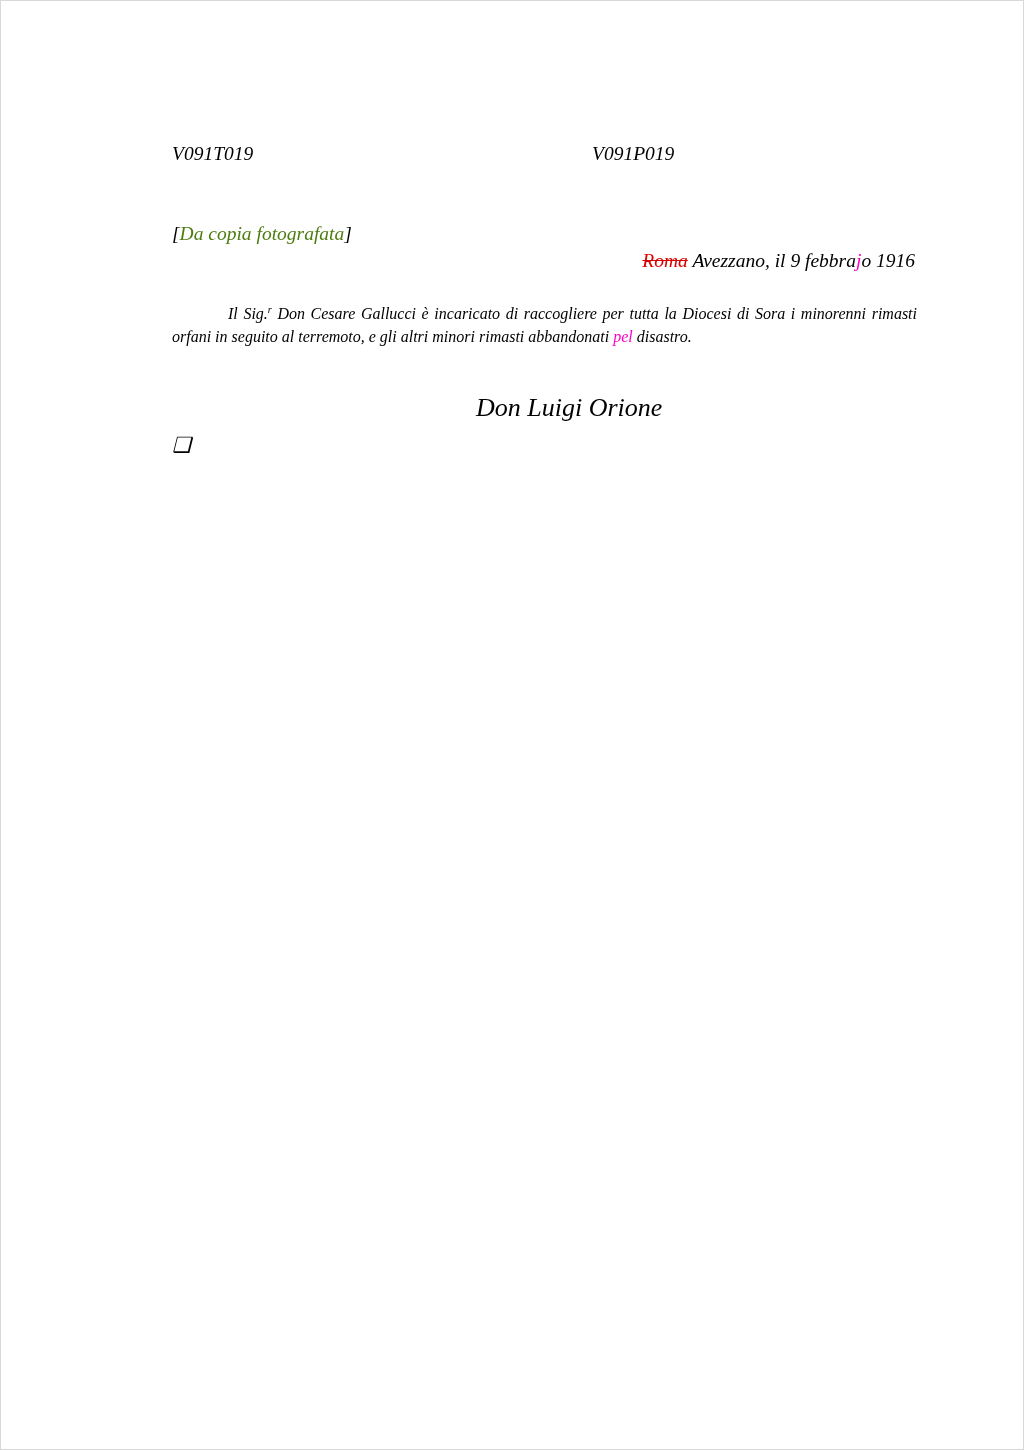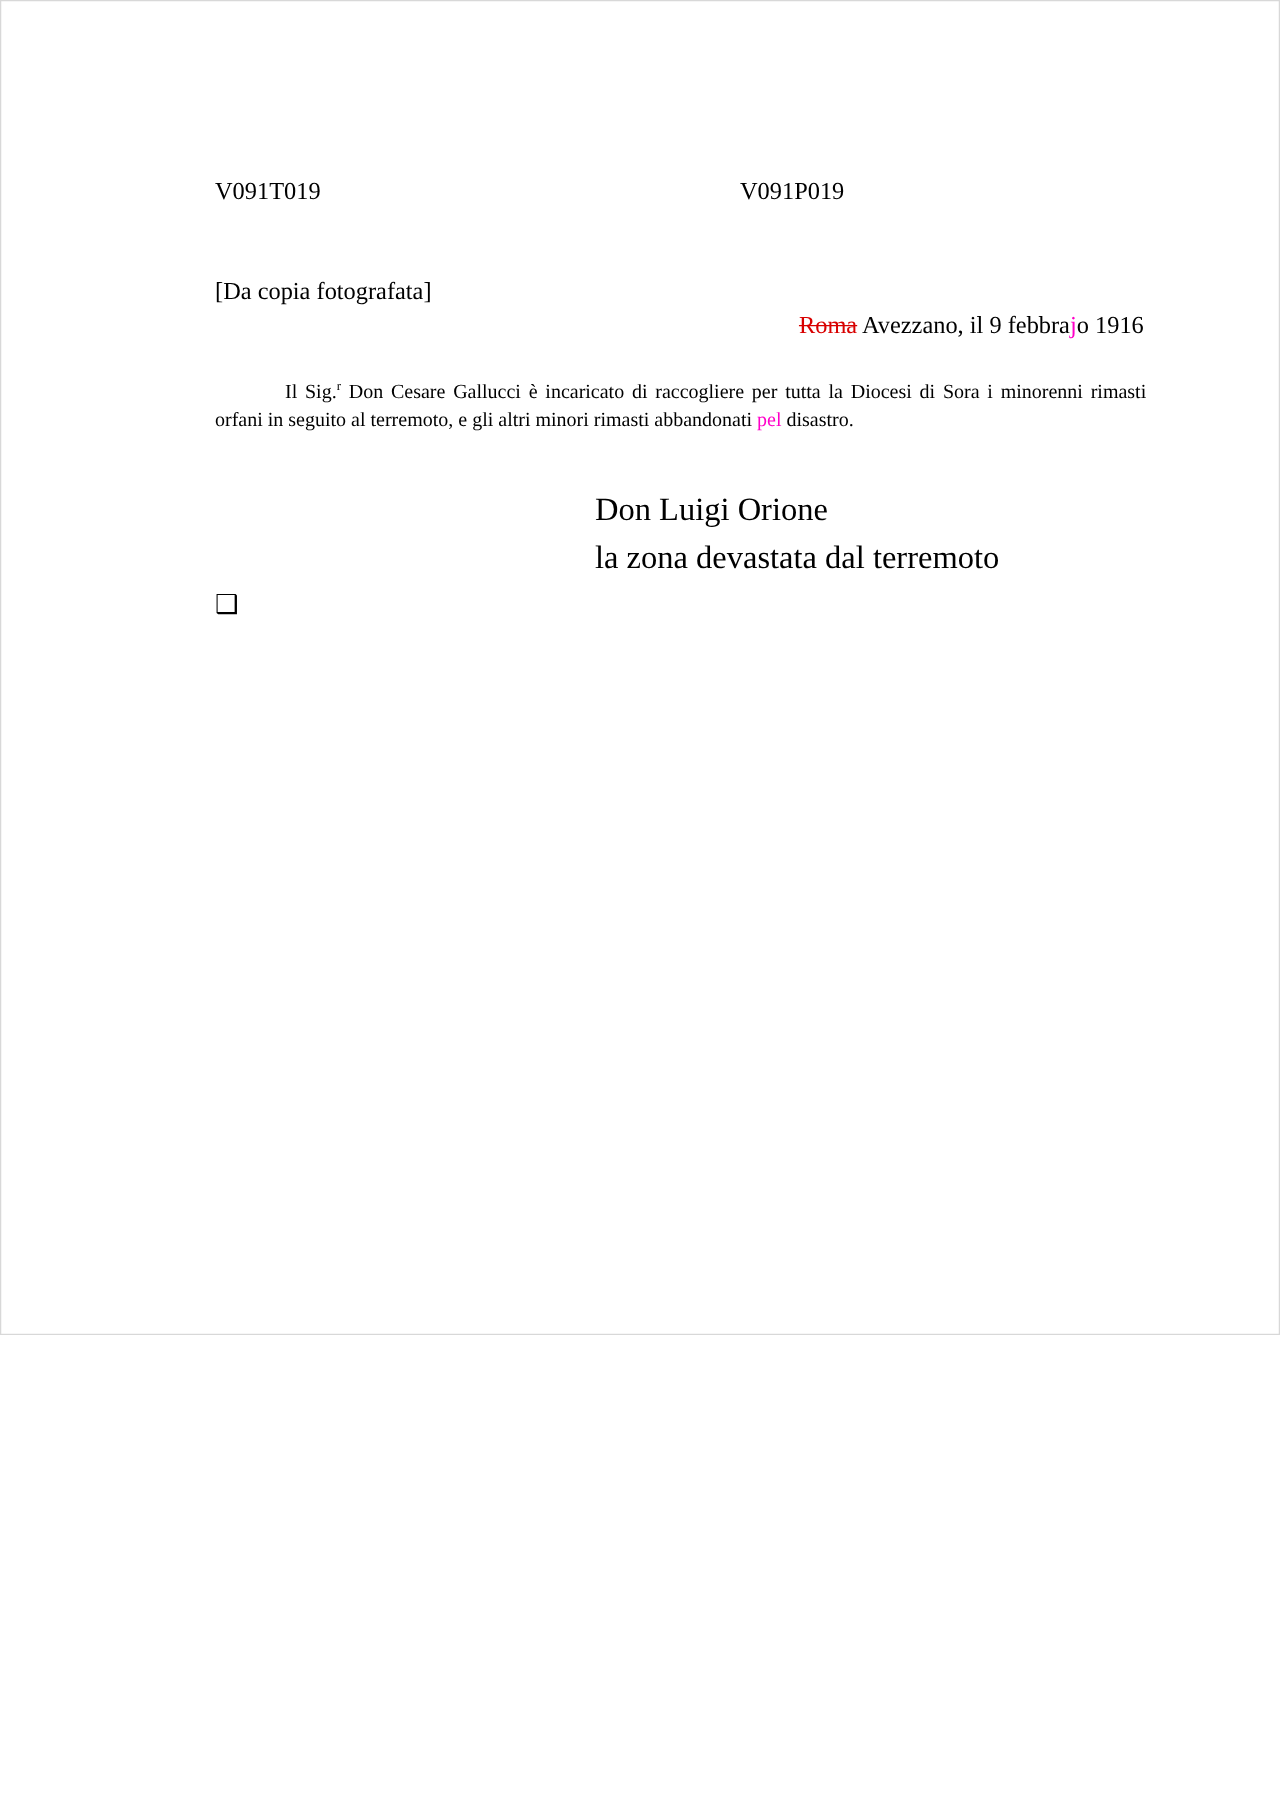--- a/index.html
+++ b/index.html
@@ -12,24 +12,25 @@
     height: 1450px;
     position: relative;
     font-family: "Liberation Serif", serif;
     color: #000000;
   }
   .page {
     position: absolute;
     left: 0;
     top: 0;
     width: 1024px;
-    height: 1068px;
+    height: 1450px;
     border: 1px solid #d8d8d8;
     box-sizing: border-box;
     background: #ffffff;
+    font-style: italic;
   }
   .content {
     position: absolute;
     left: 171px;
     top: 140px;
     width: 745px;
   }
   .header-row {
     display: flex;
     font-size: 19.5px;
@@ -40,21 +41,21 @@
   }
   .header-right {
     flex: 1;
   }
   .source-note {
     margin-top: 54px;
     font-size: 19.5px;
     line-height: 1.35;
   }
   .blue {
-    color: #000000;
+    color: #4d7c0f;
   }
   .magenta {
     color: #ff00c8;
   }
   .strike-red {
     color: #d80000;
     text-decoration: line-through;
   }
   .dateline {
     text-align: right;
@@ -111,19 +112,18 @@
       <span class="strike-red">Roma</span><span> </span><span>Avezzano, il 9 febbra</span><span class="magenta">j</span><span>o 1916</span>
     </div>
 
     <div class="para">
       <span class="indent"></span><span>Il Sig.</span><sup class="sup">r</sup><span> Don Cesare Gallucci è incaricato di raccogliere per tutta la Diocesi di Sora i minorenni rimasti orfani in seguito al terremoto, e gli altri minori rimasti abbandonati </span><span class="magenta">pel</span><span> disastro.</span>
     </div>
 
 
     <div class="signature">
       <div>Don Luigi Orione</div>
-      <div>la zona devastata dal terremoto</div>
     </div>
 
     <div class="end-mark">❑</div>
 
   </div>
 </div>
 
 </body></html>

